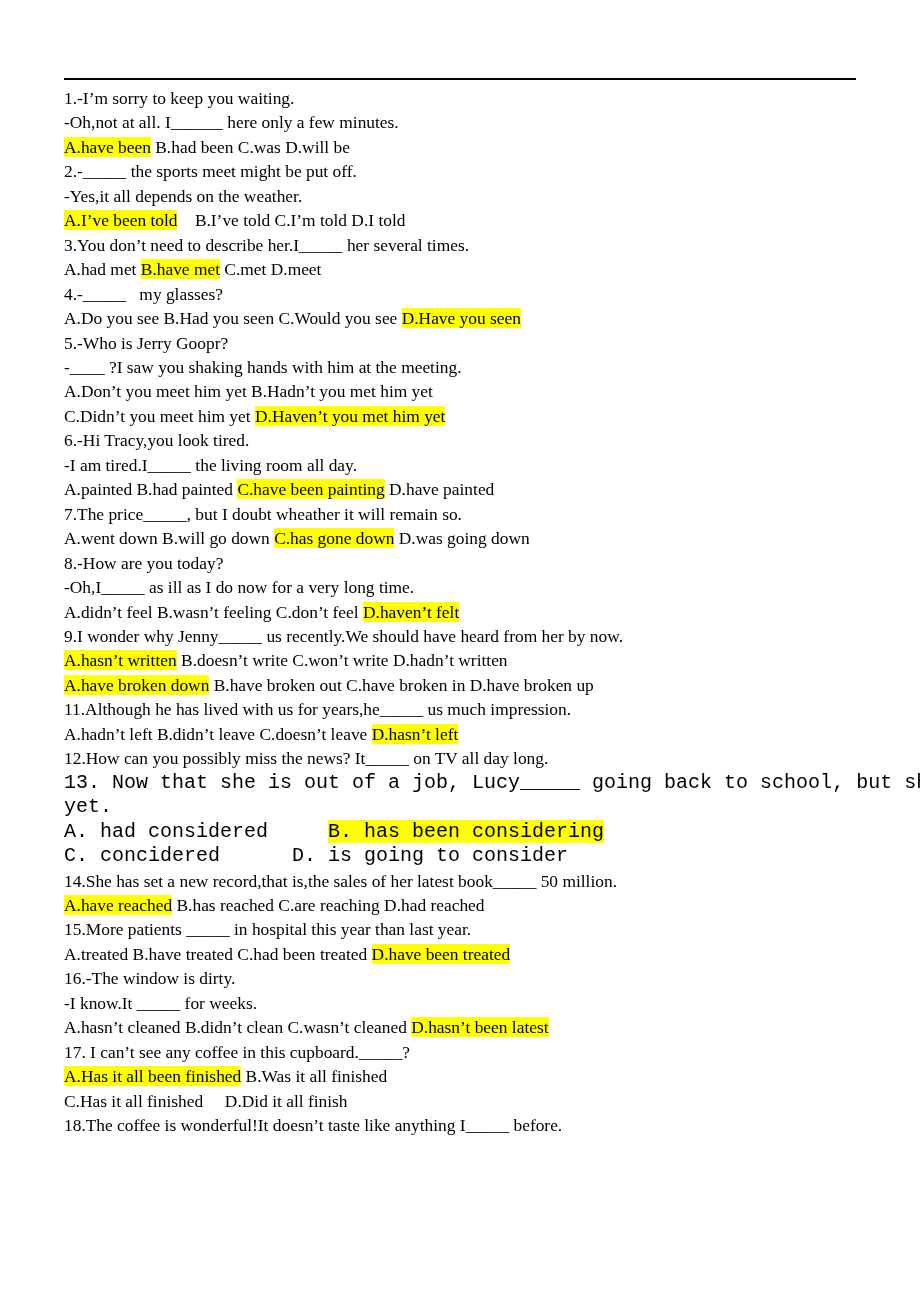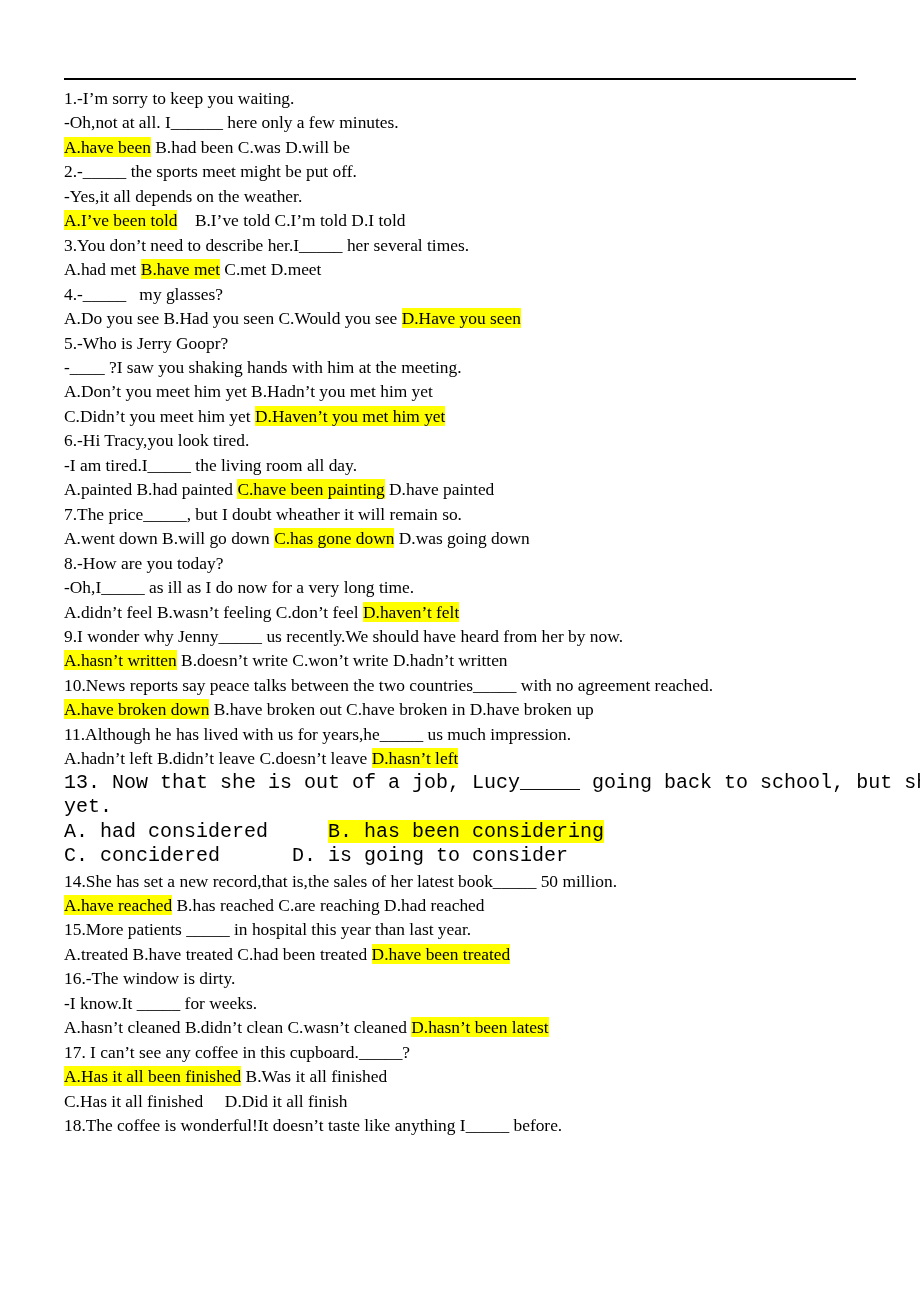--- a/index.html
+++ b/index.html
@@ -74,24 +74,24 @@
         <div class="line"><span class="sp">6.-Hi Tracy,you look tired.</span></div>
         <div class="line"><span class="sp">-I am tired.I_____ the living room all day.</span></div>
         <div class="line"><span class="sp">A.painted B.had painted </span><span class="hl sp">C.have been painting</span><span class="sp"> D.have painted</span></div>
         <div class="line"><span class="sp">7.The price_____, but I doubt wheather it will remain so.</span></div>
         <div class="line"><span class="sp">A.went down B.will go down </span><span class="hl sp">C.has gone down</span><span class="sp"> D.was going down</span></div>
         <div class="line"><span class="sp">8.-How are you today?</span></div>
         <div class="line"><span class="sp">-Oh,I_____ as ill as I do now for a very long time.</span></div>
         <div class="line"><span class="sp">A.didn’t feel B.wasn’t feeling C.don’t feel </span><span class="hl sp">D.haven’t felt</span></div>
         <div class="line"><span class="sp">9.I wonder why Jenny_____ us recently.We should have heard from her by now.</span></div>
         <div class="line"><span class="hl sp">A.hasn’t written</span><span class="sp"> B.doesn’t write C.won’t write D.hadn’t written</span></div>
-        <div class="line"><span class="sp">10.News reports say peace talks between the two countries_____ with no agreement reached.</span></div>
         <div class="line"><span class="hl sp">A.have broken down</span><span class="sp"> B.have broken out C.have broken in D.have broken up</span></div>
         <div class="line"><span class="sp">11.Although he has lived with us for years,he_____ us much impression.</span></div>
         <div class="line"><span class="sp">A.hadn’t left B.didn’t leave C.doesn’t leave </span><span class="hl sp">D.hasn’t left</span></div>
+        <div class="line"><span class="sp">12.How can you possibly miss the news? It_____ on TV all day long.</span></div>
         <div class="line mono"><span class="sp">13. Now that she is out of a job, Lucy_____ going back to school, but she hasn’ t decided</span></div>
         <div class="line mono"><span class="sp">yet.</span></div>
         <div class="line mono"><span class="sp">A. had considered     </span><span class="hl sp">B. has been considering</span></div>
         <div class="line mono"><span class="sp">C. concidered      D. is going to consider</span></div>
         <div class="line"><span class="sp">14.She has set a new record,that is,the sales of her latest book_____ 50 million.</span></div>
         <div class="line"><span class="hl sp">A.have reached</span><span class="sp"> B.has reached C.are reaching D.had reached</span></div>
         <div class="line"><span class="sp">15.More patients _____ in hospital this year than last year.</span></div>
         <div class="line"><span class="sp">A.treated B.have treated C.had been treated </span><span class="hl sp">D.have been treated</span></div>
         <div class="line"><span class="sp">16.-The window is dirty.</span></div>
         <div class="line"><span class="sp">-I know.It _____ for weeks.</span></div>

